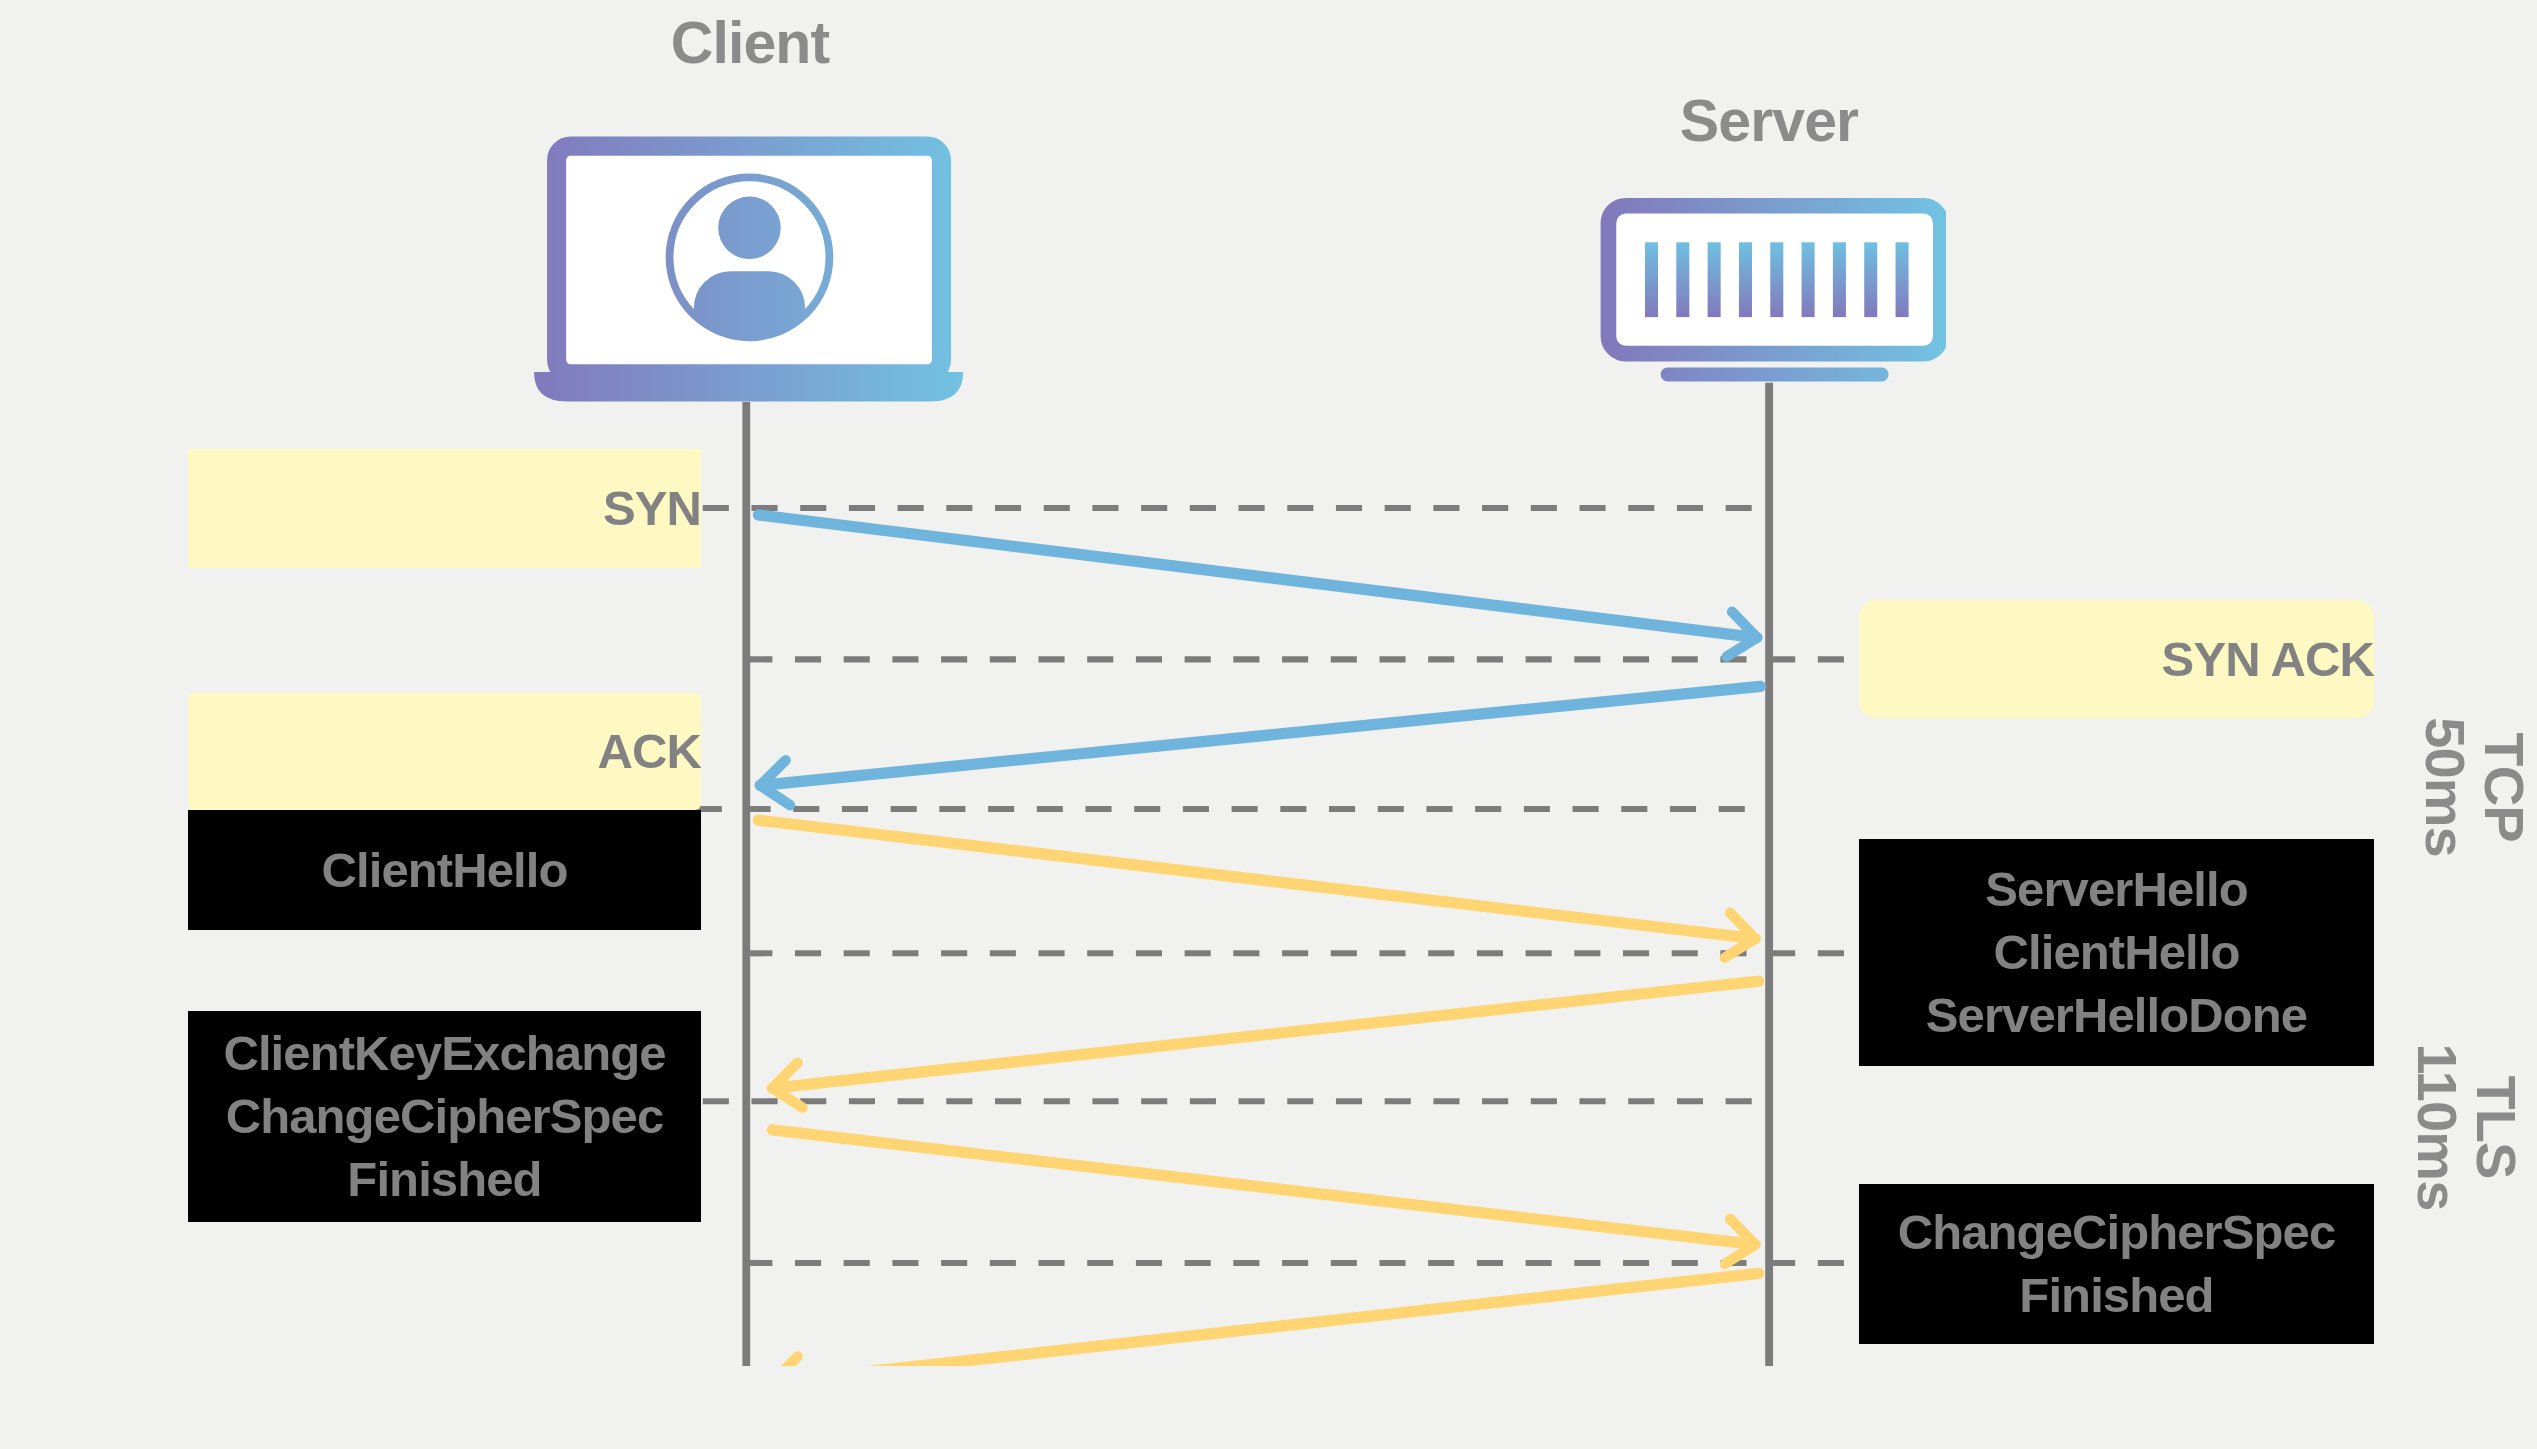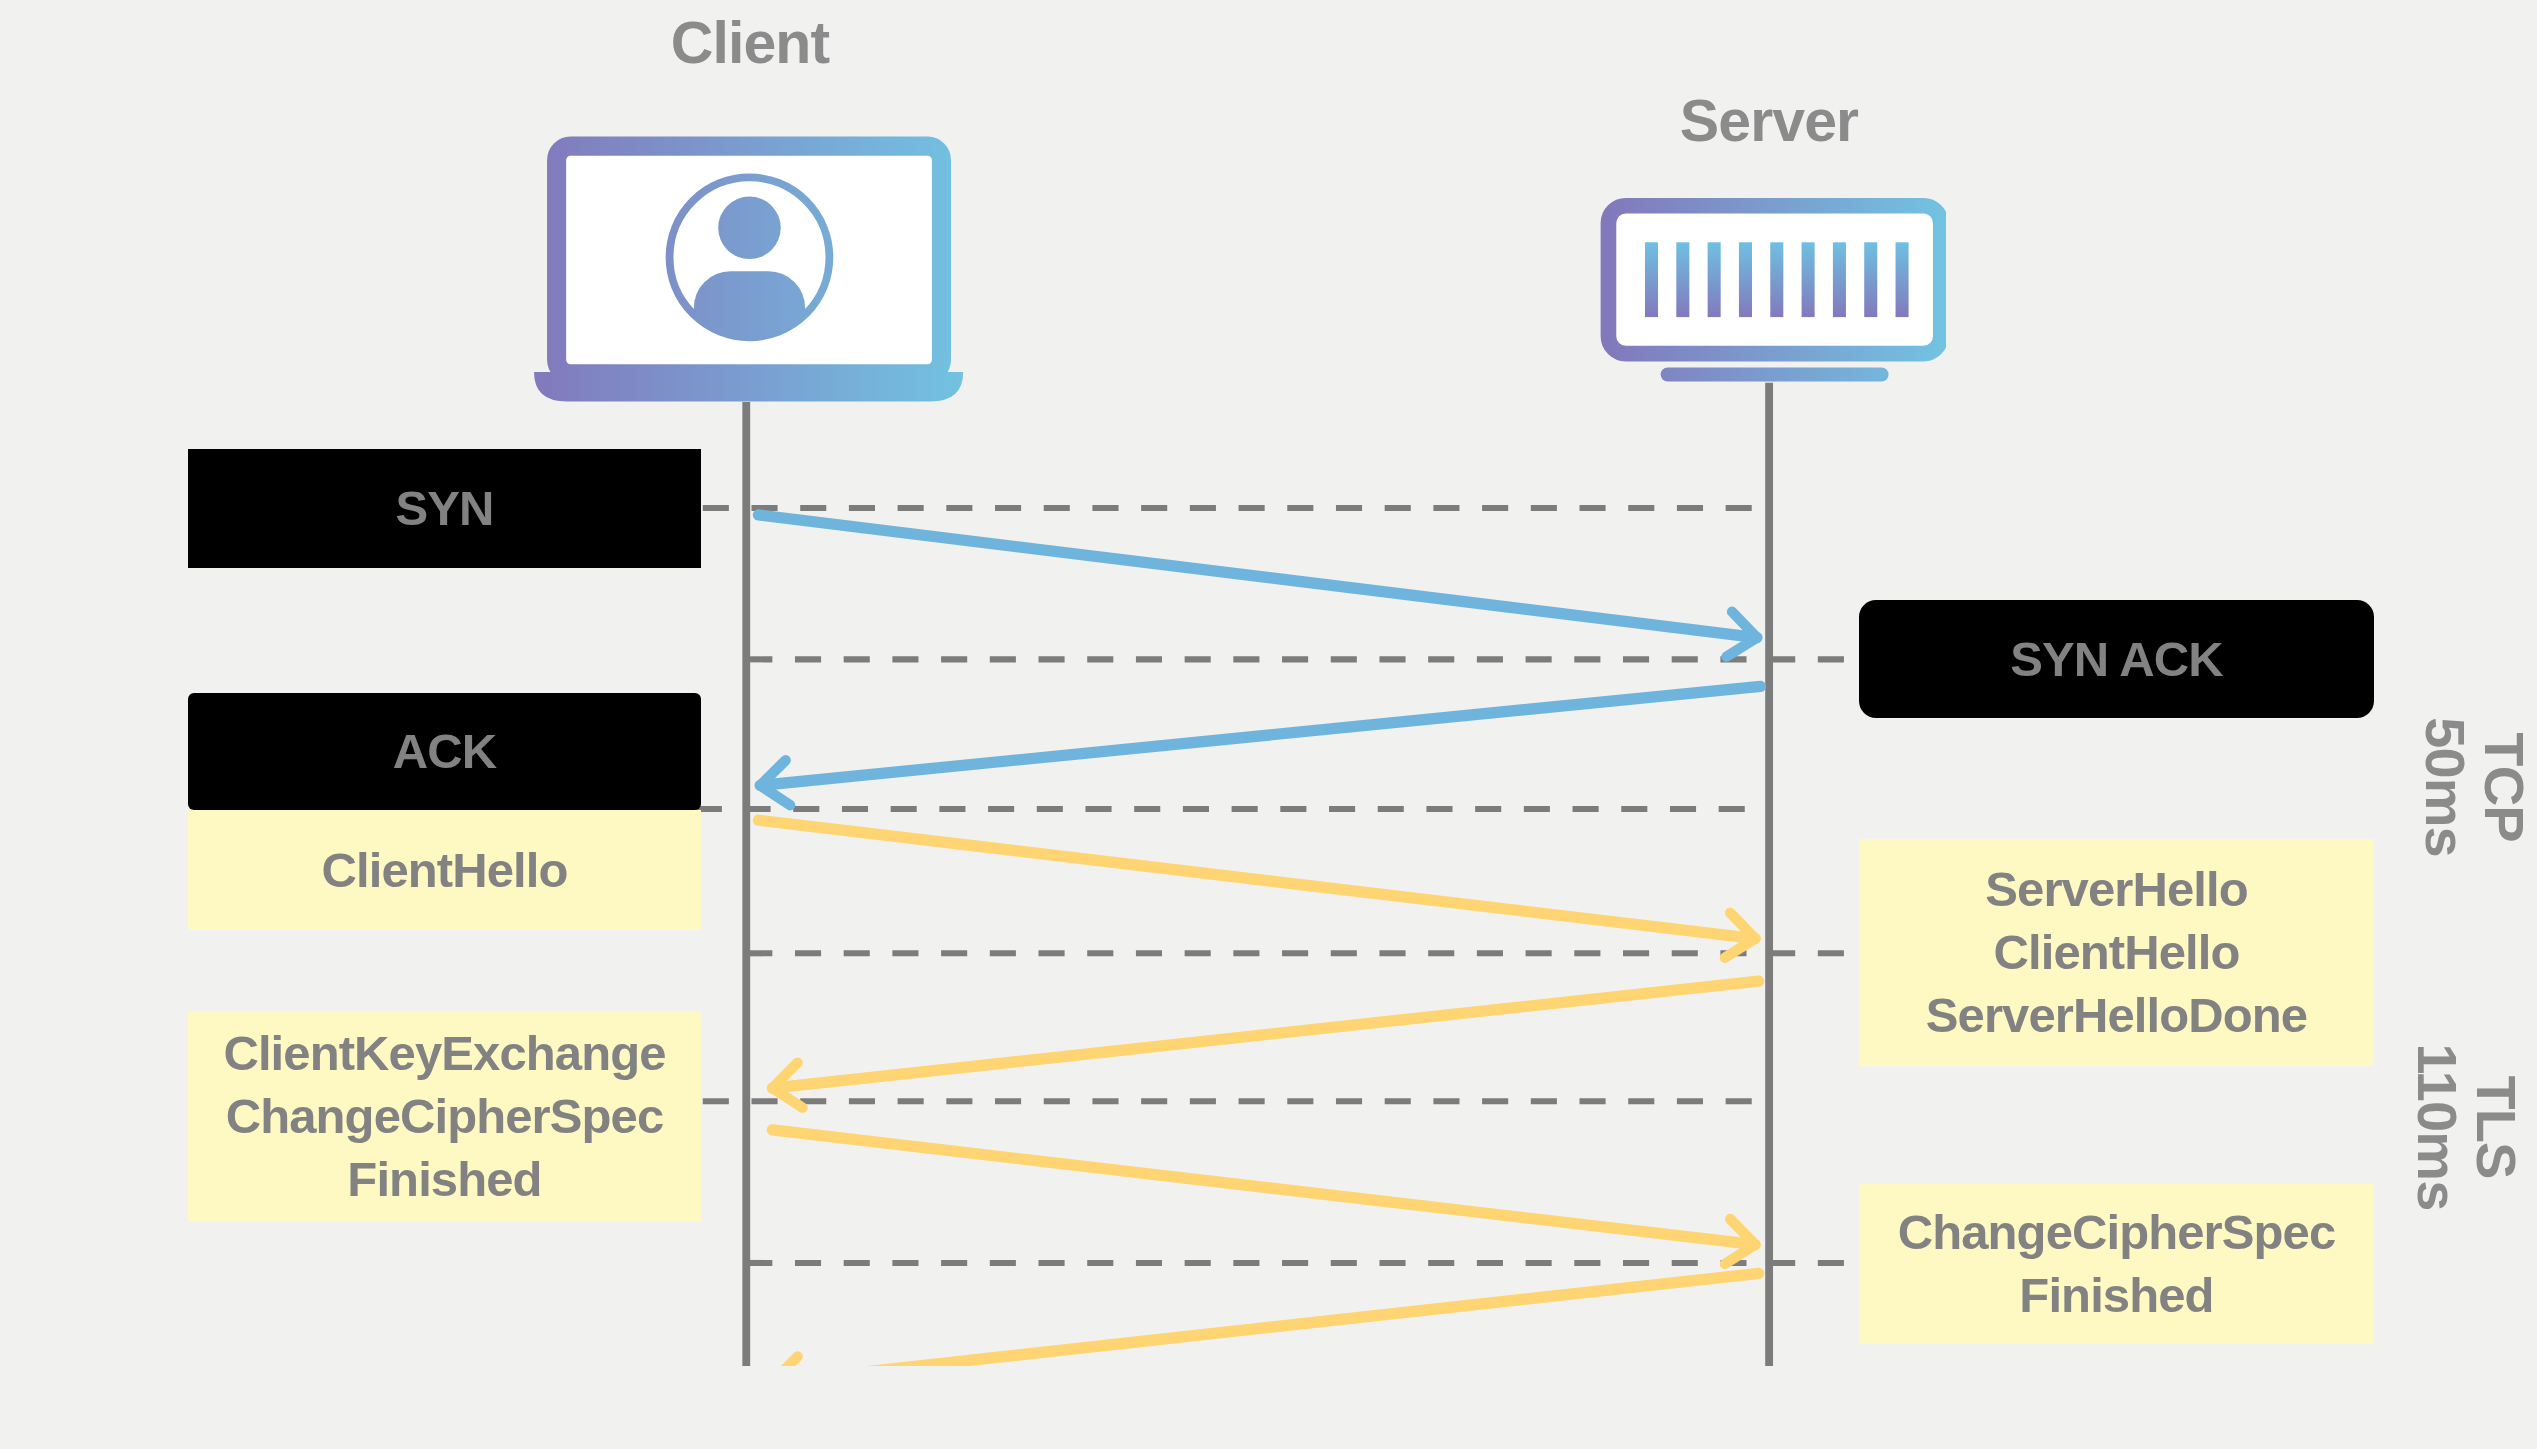--- a/index.html
+++ b/index.html
@@ -38,22 +38,22 @@
     flex-direction: column;
     justify-content: center;
     align-items: center;
     text-align: center;
     font-size: 49px;
     line-height: 1.28;
     font-weight: 700;
     color: #828282;
     letter-spacing: -0.9px;
   }
-  .msg-box.tcp { background: #000000; }
-  .msg-box.tls { background: #fef9c3; }
+  .msg-box.tcp { background: #fef9c3; align-items: flex-end; }
+  .msg-box.tls { background: #000000; }
   .msg-line { display: block; }
   .phase-label {
     position: absolute;
     width: 226px;
     height: 130px;
     display: flex;
     flex-direction: column;
     justify-content: center;
     text-align: center;
     transform: rotate(90deg);

